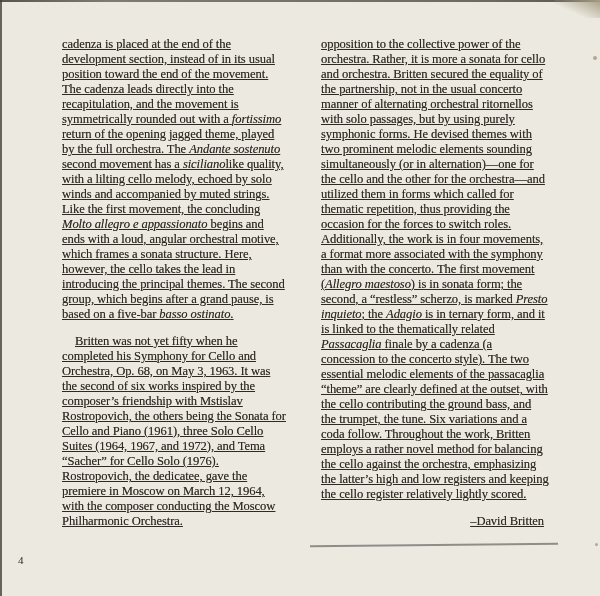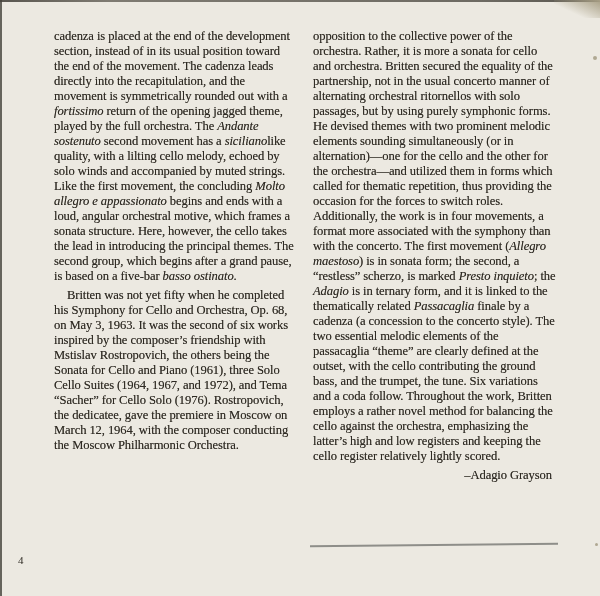--- a/index.html
+++ b/index.html
@@ -32,21 +32,21 @@
   
   .col {
     position: absolute; top: 25px;
     color: var(--ink, #2e2a23);
     font-size: 12.6px; line-height: 15px; letter-spacing: -0.1px;
     text-align: left;
     text-shadow: 0 0 .5px rgba(46,42,35,.55);
   }
   .col-left  { left: 50px;  width: 250px; }
   .col-right { left: 309px; width: 252px; }
-  .col p { margin: 4px; }
+  .col p { margin: 12px; text-decoration: underline; }
   .col p.indent { text-indent: 13px; }
   .col i { font-style: italic; }
 
   .byline { text-align: right; padding-right: 5px; }
 
   .divider {
     position: absolute; left: 310px; top: 544px; width: 248px; height: 1.6px;
     background: var(--rule, #8e8e89);
     transform: rotate(-0.55deg);
   }
@@ -66,19 +66,19 @@
   <div class="speck speck-a"></div>
   <div class="speck speck-b"></div>
 
   <div class="col col-left">
     <p><span>cadenza is placed at the end of the development section, instead of in its usual position toward the end of the movement. The cadenza leads directly into the recapitulation, and the movement is symmetrically rounded out with a </span><i>fortissimo</i><span> return of the opening jagged theme, played by the full orchestra. The </span><i>Andante sostenuto</i><span> second movement has a </span><i>siciliano</i><span>like quality, with a lilting cello melody, echoed by solo winds and accompanied by muted strings. Like the first movement, the concluding </span><i>Molto allegro e appassionato</i><span> begins and ends with a loud, angular orchestral motive, which frames a sonata structure. Here, however, the cello takes the lead in introducing the principal themes. The second group, which begins after a grand pause, is based on a five-bar </span><i>basso ostinato</i><span>.</span></p>
     <p class="indent"><span>Britten was not yet fifty when he completed his Symphony for Cello and Orchestra, Op. 68, on May 3, 1963. It was the second of six works inspired by the composer’s friendship with Mstislav Rostropovich, the others being the Sonata for Cello and Piano (1961), three Solo Cello Suites (1964, 1967, and 1972), and Tema “Sacher” for Cello Solo (1976). Rostropovich, the dedicatee, gave the premiere in Moscow on March 12, 1964, with the composer conducting the Moscow Philharmonic Orchestra.</span></p>
   </div>
 
   <div class="col col-right">
     <p><span>opposition to the collective power of the orchestra. Rather, it is more a sonata for cello and orchestra. Britten secured the equality of the partnership, not in the usual concerto manner of alternating orchestral ritornellos with solo passages, but by using purely symphonic forms. He devised themes with two prominent melodic elements sounding simultaneously (or in alternation)—one for the cello and the other for the orchestra—and utilized them in forms which called for thematic repetition, thus providing the occasion for the forces to switch roles. Additionally, the work is in four movements, a format more associated with the symphony than with the concerto. The first movement (</span><i>Allegro maestoso</i><span>) is in sonata form; the second, a “restless” scherzo, is marked </span><i>Presto inquieto</i><span>; the </span><i>Adagio</i><span> is in ternary form, and it is linked to the thematically related </span><i>Passacaglia</i><span> finale by a cadenza (a concession to the concerto style). The two essential melodic elements of the passacaglia “theme” are clearly defined at the outset, with the cello contributing the ground bass, and the trumpet, the tune. Six variations and a coda follow. Throughout the work, Britten employs a rather novel method for balancing the cello against the orchestra, emphasizing the latter’s high and low registers and keeping the cello register relatively lightly scored.</span></p>
-    <p class="byline">–Adagio Grayson</p>
+    <p class="byline">–David Britten</p>
   </div>
 
   <div class="divider"></div>
 
   <div class="page-number">4</div>
 </div>
 
 </body></html>

